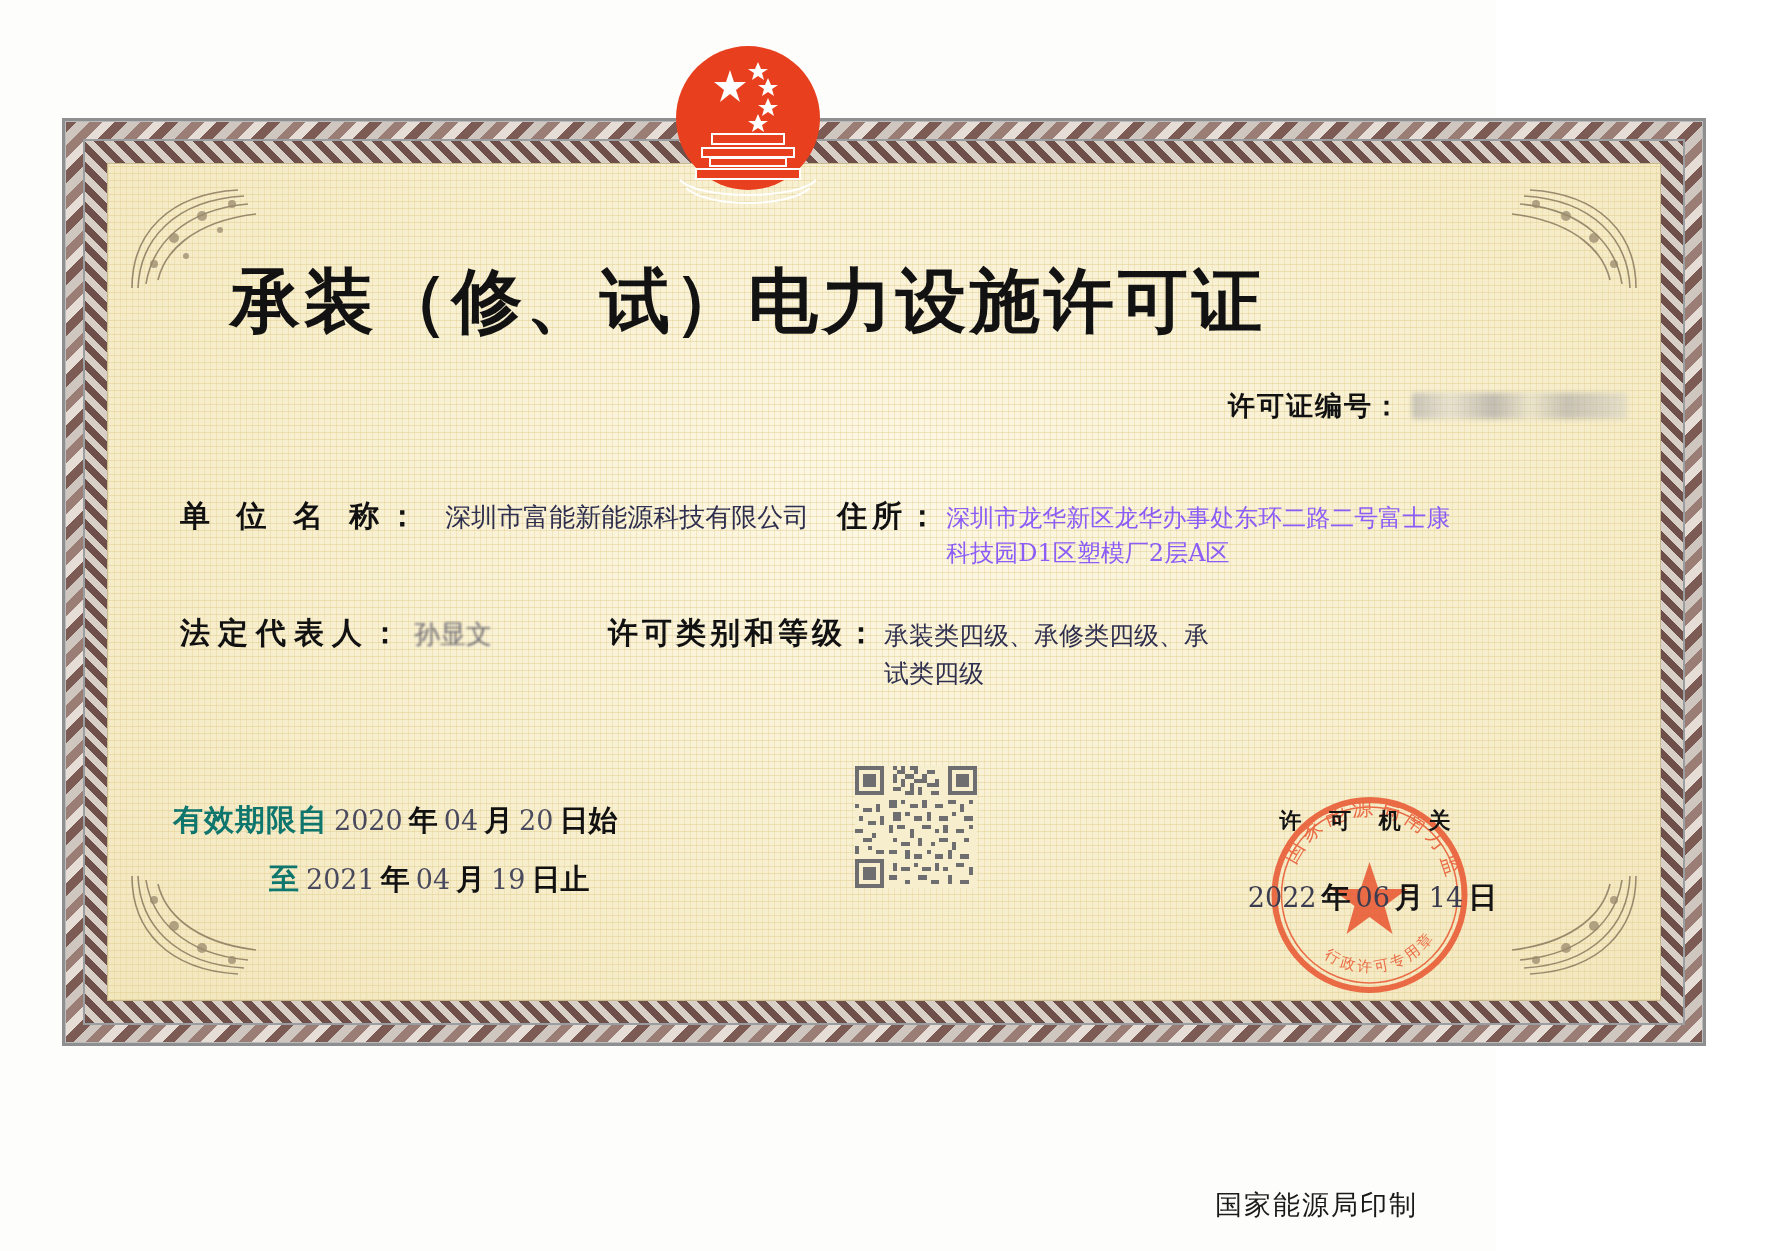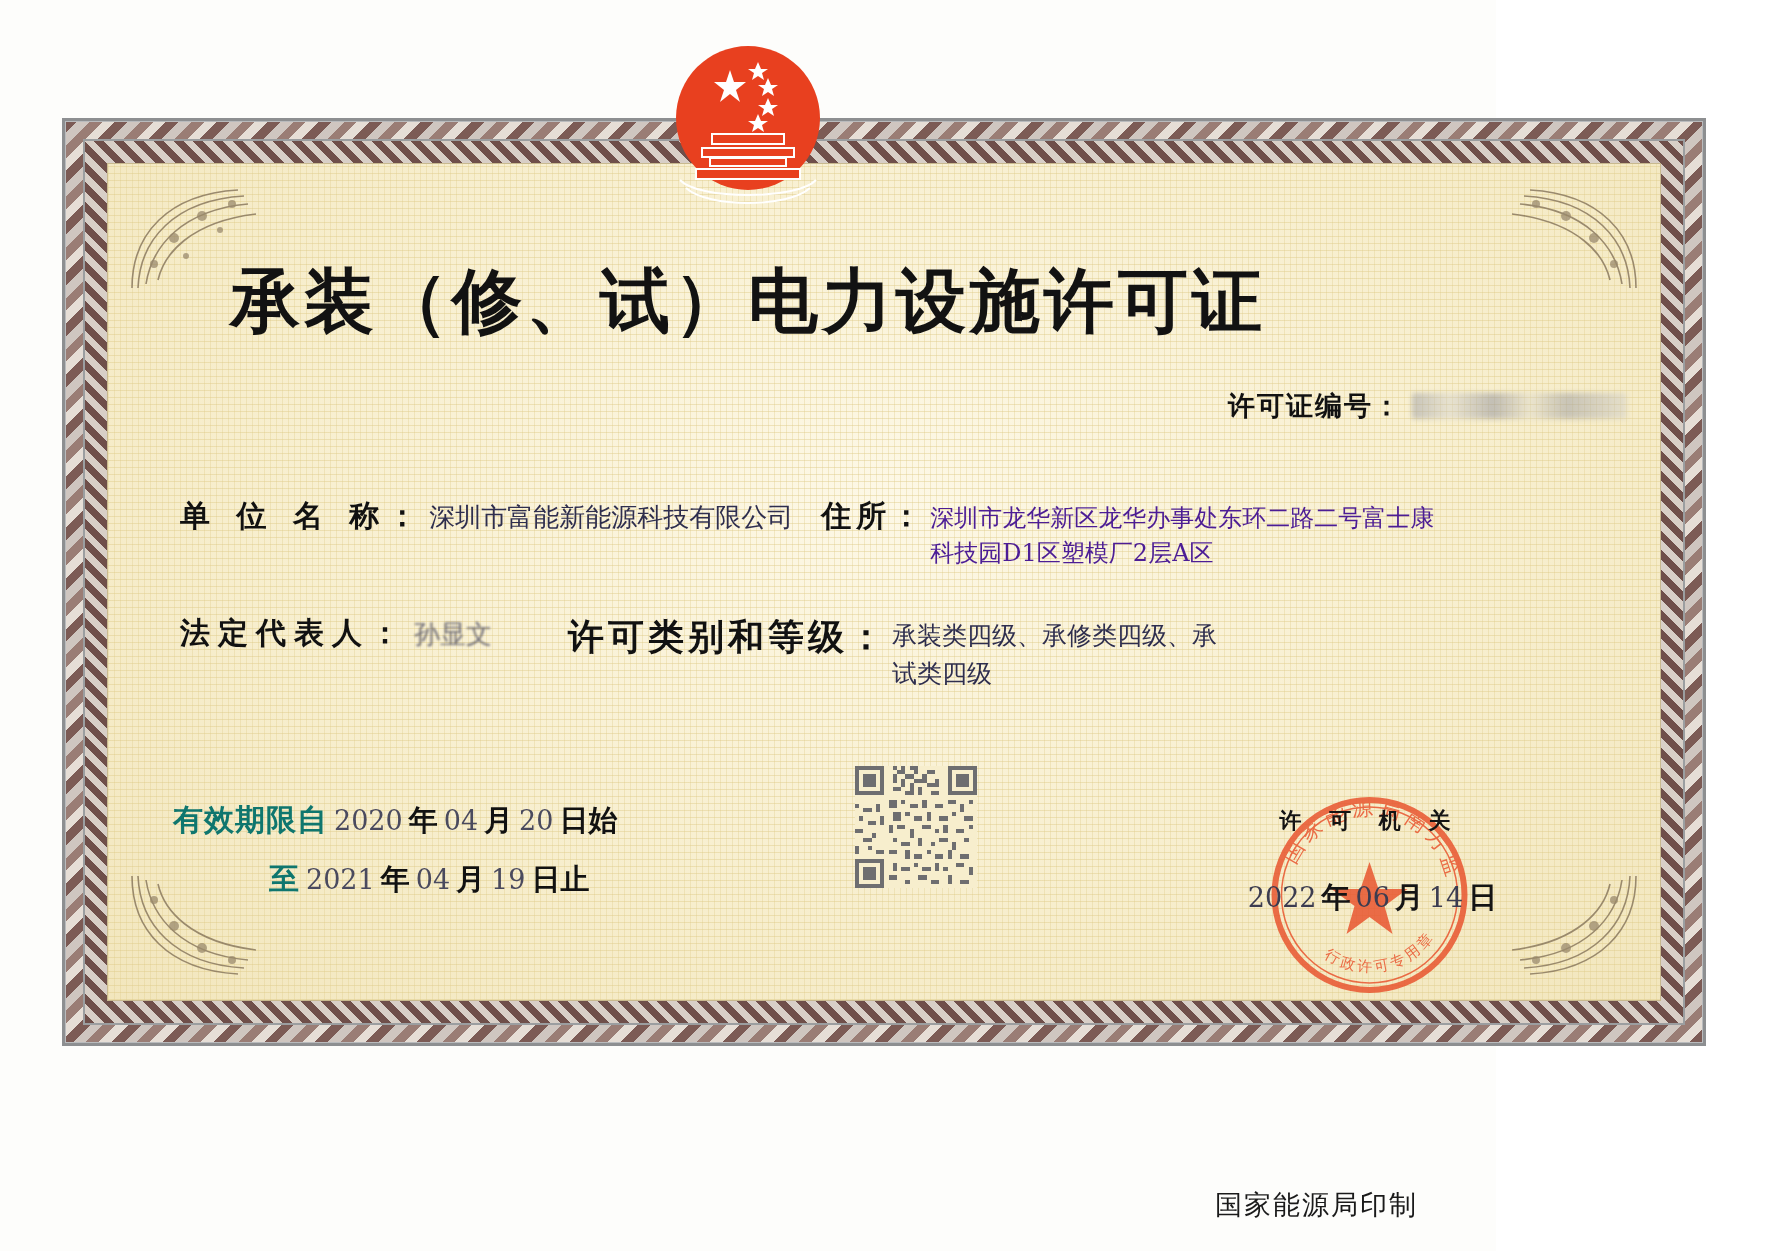--- a/index.html
+++ b/index.html
@@ -164,33 +164,33 @@
     left: 55px;
     top: 108px;
     width: 1420px;
     display: flex;
     align-items: flex-start;
   }
   .lbl-unit { font-size: 30px; letter-spacing: 8px; white-space: nowrap; }
   .val-unit {
     font-size: 26px;
     color: #2e2e4e;
-    margin-left: 4px;
+    margin-left: 20px;
     white-space: nowrap;
     padding-top: 4px;
   }
   .lbl-addr {
     font-size: 30px;
     letter-spacing: 5px;
     white-space: nowrap;
     margin-left: 28px;
   }
   .val-addr {
     font-size: 24px;
-    color: #4c1d95;
+    color: #8b5cf6;
     margin-left: 4px;
     width: 520px;
     line-height: 1.45;
     padding-top: 5px;
   }
 
   
   .row-legal {
     position: absolute;
     left: 55px;
@@ -202,24 +202,24 @@
   .lbl-legal { font-size: 30px; letter-spacing: 8px; white-space: nowrap; }
   .val-legal {
     font-size: 26px;
     color: #3a3a52;
     margin-left: 6px;
     padding-top: 4px;
     filter: blur(1.1px);
     opacity: 0.72;
   }
   .lbl-cat {
-    font-size: 36px;
+    font-size: 30px;
     letter-spacing: 4px;
     white-space: nowrap;
-    margin-left: 76px;
+    margin-left: 116px;
   }
   .val-cat {
     font-size: 25px;
     color: #2e2e4e;
     margin-left: 4px;
     width: 330px;
     line-height: 1.5;
     padding-top: 4px;
   }
 

